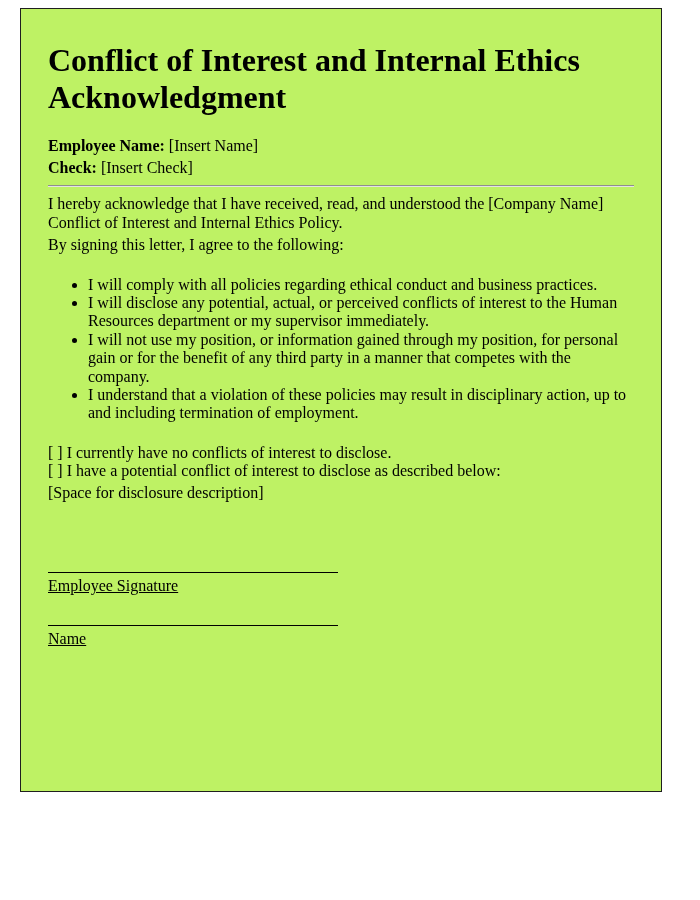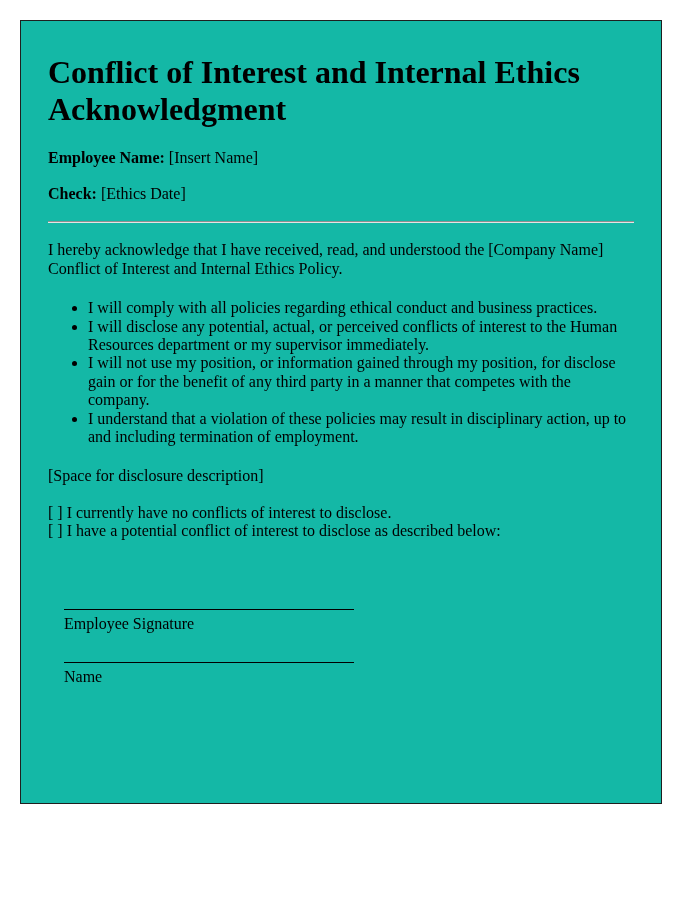--- a/index.html
+++ b/index.html
@@ -10,51 +10,51 @@
   body {
     width: 700px; height: 900px;
     position: relative;
     font-family: "Liberation Serif", "DejaVu Serif", serif;
     font-size: 16px;
     color: #000000;
     overflow: hidden;
   }
   .page {
     position: absolute;
-    left: 20px; top: 20px;
+    left: 20px; top: 8px;
     width: 642px; height: 784px;
     border: 1.5px solid #1f1f1f;
     padding: 12px 27px 20px 27px;
-    background: #14b8a6;
+    background: #bef264;
   }
   h1.doc-title {
     font-size: 32px;
     font-weight: bold;
     line-height: 1.15;
     margin: 21px 0;
   }
-  p { margin: 18px 0; line-height: 1.15; }
+  p { margin: 4px 0; line-height: 1.15; }
   .field-label { font-weight: bold; }
   hr.divider {
     height: 0;
     border: none;
     border-top: 1px solid #8f8f8f;
     border-bottom: 1px solid #e4e4e4;
     margin: 8px 0;
   }
   ul.agreements {
     margin: 21px 0;
     padding-left: 40px;
   }
   ul.agreements li {
     line-height: 1.15;
     margin: 0;
   }
   .bold { font-weight: bold; }
-  p.sig { margin: 16px 16px; }
+  p.sig { margin: 16px 0; text-decoration: underline; }
   p.sig-first { margin-top: 56px; }
   .sig-line {
     display: inline-block;
     width: 290px;
     height: 14px;
     border-bottom: 1.5px solid #000000;
   }
 </style>
 </head>
 <body>
@@ -64,42 +64,43 @@
   <h1 class="doc-title">Conflict of Interest and Internal Ethics Acknowledgment</h1>
 
   <p>
     <span class="field-label">Employee Name:</span>
     <span>[Insert Name]</span>
   </p>
 
 
   <p>
     <span class="field-label">Check:</span>
-    <span>[Ethics Date]</span>
+    <span>[Insert Check]</span>
   </p>
 
   <hr class="divider">
 
   <p>I hereby acknowledge that I have received, read, and understood the [Company Name] Conflict of Interest and Internal Ethics Policy.</p>
 
+  <p>By signing this letter, I agree to the following:</p>
 
   <ul class="agreements">
     <li>I will comply with all policies regarding ethical conduct and business practices.</li>
     <li>I will disclose any potential, actual, or perceived conflicts of interest to the Human Resources department or my supervisor immediately.</li>
-    <li>I will not use my position, or information gained through my position, for disclose gain or for the benefit of any third party in a manner that competes with the company.</li>
+    <li>I will not use my position, or information gained through my position, for personal gain or for the benefit of any third party in a manner that competes with the company.</li>
     <li>I understand that a violation of these policies may result in disciplinary action, up to and including termination of employment.</li>
   </ul>
 
-
-  <p>[Space for disclosure description]</p>
 
   <p>
     <span>[ ] I currently have no conflicts of interest to disclose.</span><br>
     <span>[ ] I have a potential conflict of interest to disclose as described below:</span>
   </p>
+
+  <p>[Space for disclosure description]</p>
 
   <p class="sig sig-first">
     <span class="sig-line"></span><br>
     <span>Employee Signature</span>
   </p>
 
   <p class="sig">
     <span class="sig-line"></span><br>
     <span>Name</span>
   </p>

